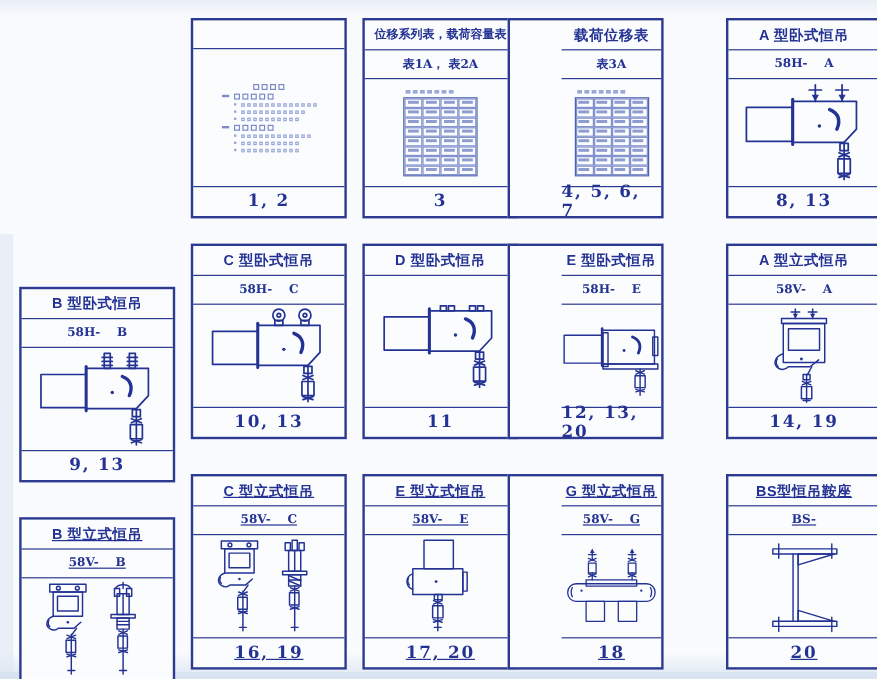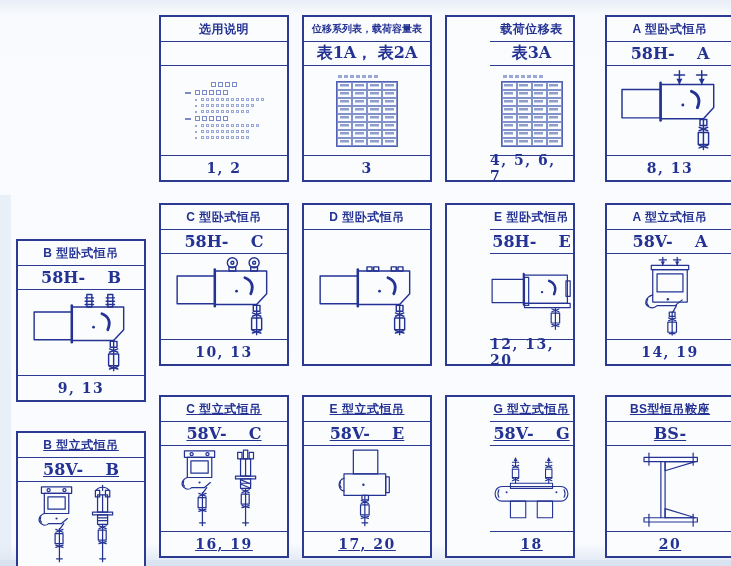--- a/index.html
+++ b/index.html
@@ -9,31 +9,31 @@
     font-family:"Liberation Sans",sans-serif;color:#233293;
   }
   .tint-left{position:absolute;left:0;top:195px;width:11px;height:368px;background:#dce5f2;opacity:.55;}
   .tint-bottom{position:absolute;left:0;top:560px;width:731px;height:6px;background:#d5e0ef;opacity:.7;}
   .cell{
     position:absolute;width:130px;box-sizing:border-box;
     border:2px solid #2c3a92;background:#fbfcfe;
     display:flex;flex-direction:column;
   }
   .r1{top:15px;height:167px;} .r2{top:203px;height:163px;} .r3{top:395px;height:163px;text-decoration:underline;}
-  .c0{left:16px;margin-top:36px;} .c1{left:159px;} .c2{left:302px;} .c3{left:445px;padding-left:43px;} .c4{left:588px;margin-left:17px;}
+  .c0{left:16px;margin-top:36px;} .c1{left:159px;} .c2{left:302px;} .c3{left:423px;padding-left:43px;} .c4{left:588px;margin-left:17px;}
   .title{
     height:24px;flex:0 0 24px;border-bottom:1.6px solid #2c3a92;
     display:flex;align-items:center;justify-content:center;
     font-weight:bold;font-size:12px;letter-spacing:.5px;white-space:nowrap;
   }
   .title.small{font-size:10px;letter-spacing:0;}
   .subtitle{
     height:23px;flex:0 0 23px;border-bottom:1.6px solid #2c3a92;
     display:flex;align-items:center;justify-content:center;
-    font-family:"DejaVu Serif",serif;font-weight:bold;font-size:16px;white-space:pre;
+    font-family:"DejaVu Serif",serif;font-weight:bold;font-size:10px;white-space:pre;
   }
   .art{flex:1;display:flex;align-items:center;justify-content:center;overflow:hidden;}
   .pages{
     height:24px;flex:0 0 24px;border-top:1.6px solid #2c3a92;
     display:flex;align-items:center;justify-content:center;
     font-family:"DejaVu Serif",serif;font-weight:bold;font-size:14px;letter-spacing:1.5px;
   }
   svg{stroke:#233293;fill:none;stroke-width:1.7;stroke-linecap:round;stroke-linejoin:round;}
   svg .fill{fill:#233293;stroke:none;}
   svg .thick{stroke-width:3;}
@@ -58,21 +58,20 @@
   }
 </style>
 </head>
 <body>
 
 <div class="page">
   <div class="tint-left"></div>
   <div class="tint-bottom"></div>
 
   <div class="cell r1 c1">
-    <div class="title">选用说明</div>
     <div class="subtitle"></div>
     <div class="art">
       <div class="notes">
           <div class="nrow center">
             <span class="sq"></span>
             <span class="sq"></span>
             <span class="sq"></span>
             <span class="sq"></span>
           </div>
           <div class="nrow">
@@ -387,20 +386,21 @@
           <rect x="96" y="13" width="6" height="5"></rect>
         <line x1="98" y1="58" x2="98" y2="94"></line>
         <rect x="94" y="59" width="8" height="7"></rect>
         <line x1="93" y1="68" x2="103" y2="72"></line>
           <line x1="93" y1="72" x2="103" y2="68"></line>
         <rect x="92" y="74" width="12" height="14"></rect>
         <line x1="93" y1="89" x2="103" y2="92"></line>
           <line x1="93" y1="92" x2="103" y2="89"></line>
       </svg>
     </div>
+    <div class="pages">11</div>
   </div>
 
   <div class="cell r2 c3">
     <div class="title">E 型卧式恒吊</div>
     <div class="subtitle">58H-    E</div>
     <div class="art">
       <svg viewBox="0 0 118 98" width="116" height="82">
         <rect x="3" y="24" width="45" height="33"></rect>
         <rect x="48" y="18" width="62" height="40"></rect>
         <line class="thick" x1="48" y1="16" x2="48" y2="60"></line>

